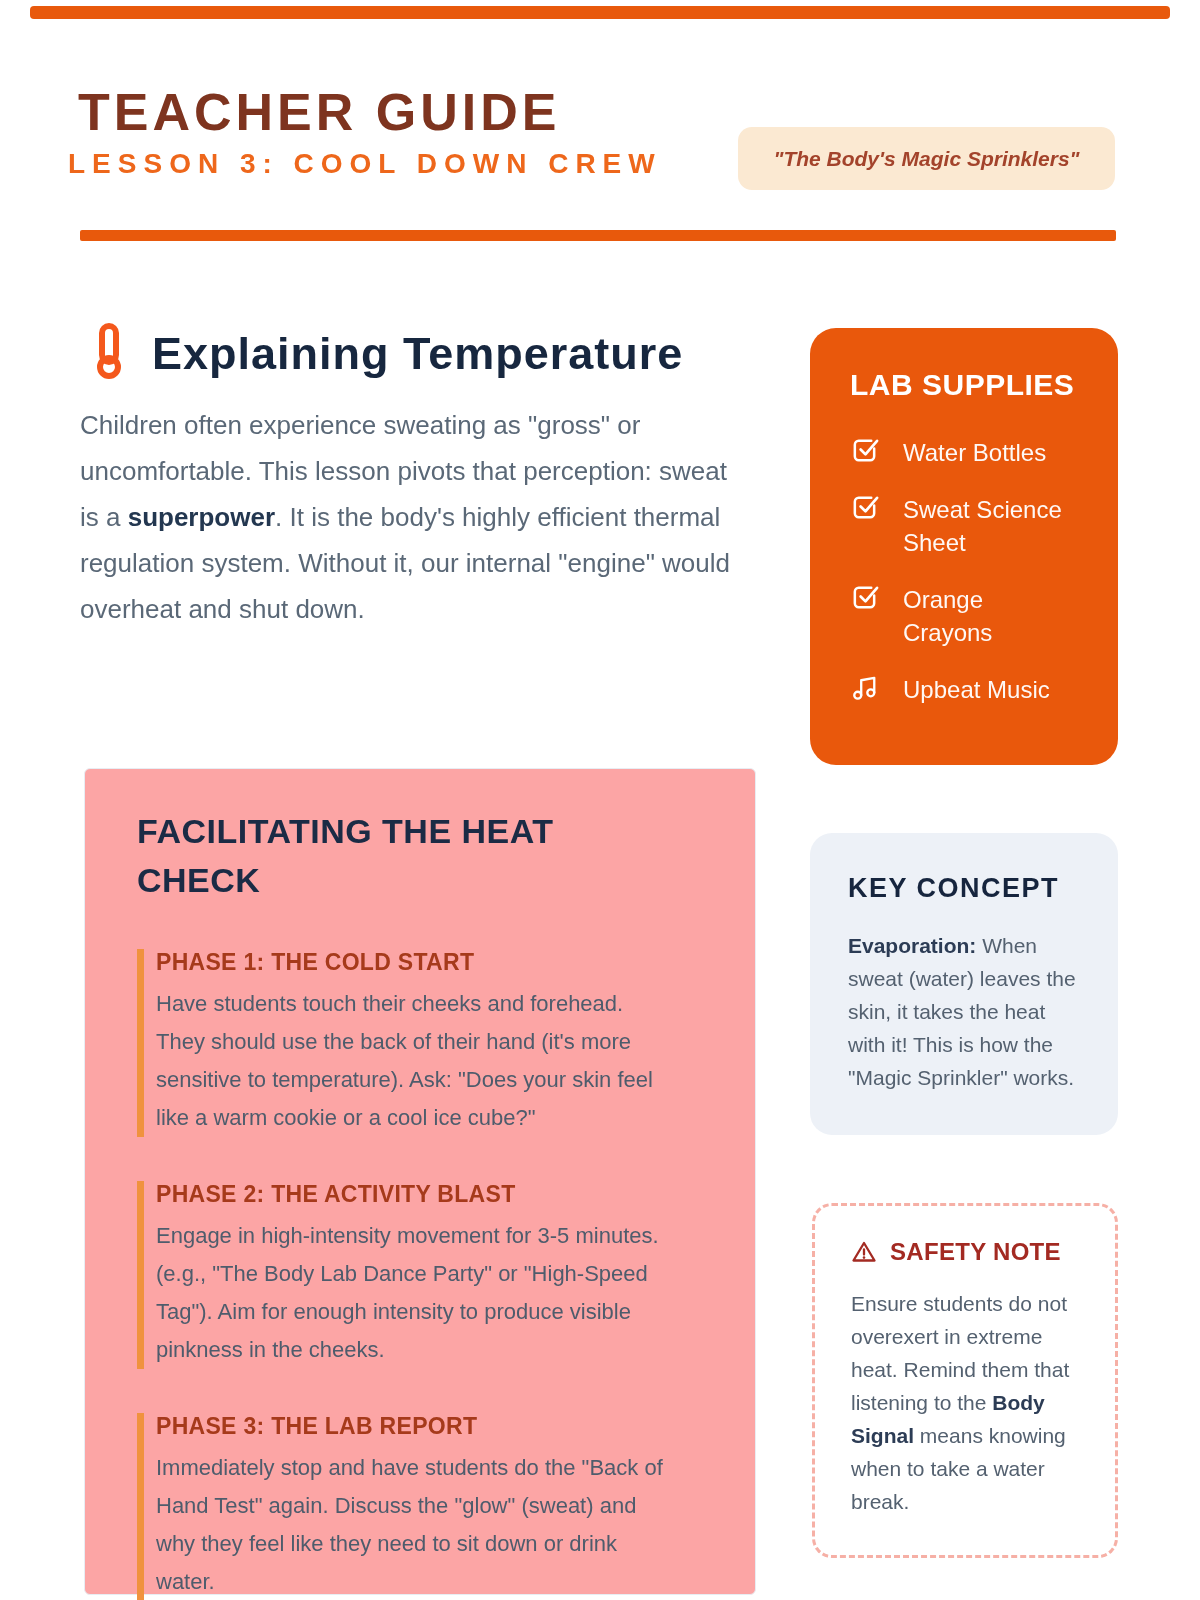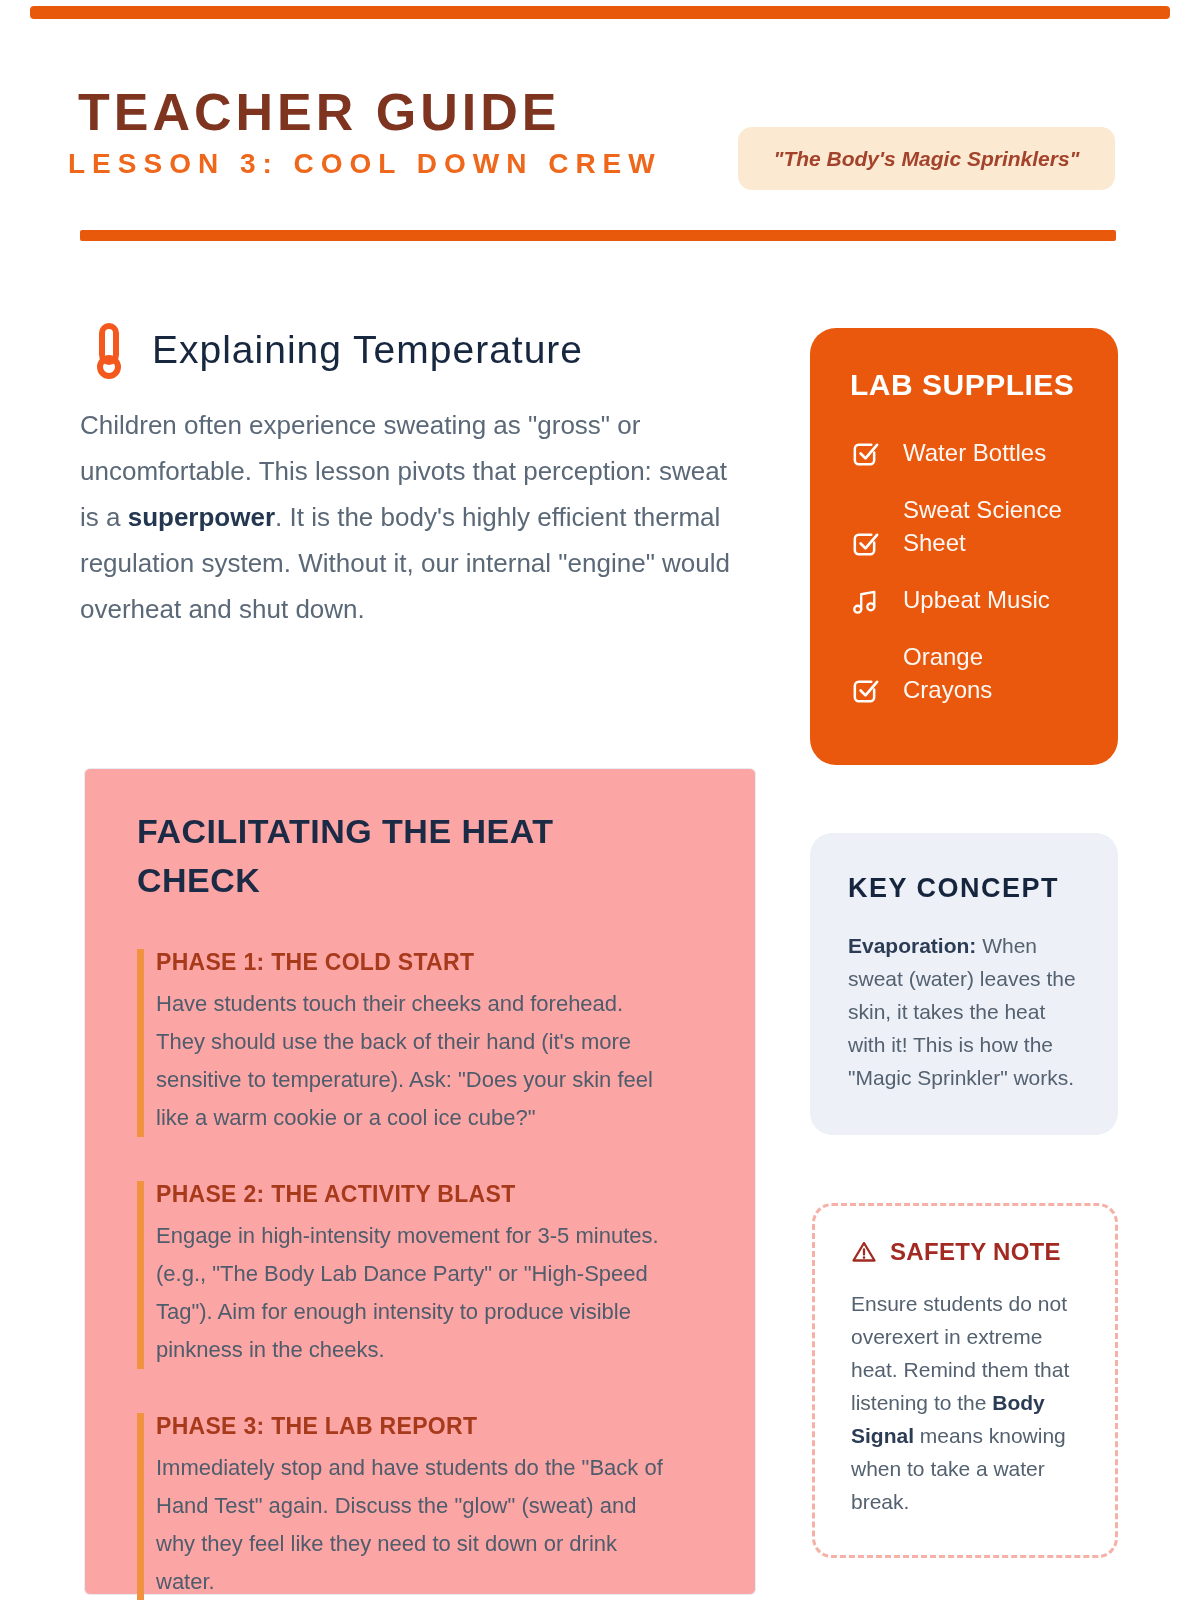--- a/index.html
+++ b/index.html
@@ -18,21 +18,21 @@
   }
   .lesson-badge{
     position:absolute;left:738px;top:127px;width:377px;height:63px;background:#FBE9D2;border-radius:14px;
     display:flex;align-items:center;justify-content:center;
     font-size:21px;font-weight:700;font-style:italic;color:#A3432B;
   }
   .divider{position:absolute;left:80px;top:230px;width:1036px;height:11px;background:#E8590C;border-radius:2px;}
 
   .thermometer-icon{position:absolute;left:92px;top:323px;width:34px;height:56px;}
   .section-heading{
-    position:absolute;left:152px;top:328px;font-size:39px;font-weight:400;letter-spacing:1px;color:#17273F;
+    position:absolute;left:152px;top:328px;font-size:45px;font-weight:700;letter-spacing:1px;color:#17273F;
   }
   .intro-paragraph{
     position:absolute;left:80px;top:402px;width:660px;
     font-size:26px;line-height:46px;color:#5A6877;
   }
   .intro-paragraph b{color:#233750;font-weight:700;margin-top:24px;}
 
   .heat-card{
     position:absolute;left:84px;top:768px;width:672px;height:827px;box-sizing:border-box;
     background:#fca5a5;border:1px solid #E8EDF3;border-radius:6px;
@@ -45,21 +45,21 @@
   .phase{border-left:7px solid #F0923E;padding-left:12px;margin-bottom:44px;}
   .phase-heading{font-size:23px;font-weight:800;color:#A63A1B;letter-spacing:0.3px;margin-bottom:9px;}
   .phase-body{font-size:22px;line-height:38px;color:#4E5C6C;width:520px;}
 
   .supplies-card{
     position:absolute;left:810px;top:328px;width:308px;height:437px;box-sizing:border-box;
     background:#E9580C;border-radius:26px;color:#ffffff;
   }
   .supplies-title{margin:40px 0 0 40px;font-size:30px;font-weight:800;letter-spacing:0.5px;color:#ffffff;}
   .supply-list{margin:34px 0 0 40px;}
-  .supply-item{display:flex;align-items:flex-end;margin-bottom:24px;}
+  .supply-item{display:flex;align-items:flex-start;margin-bottom:24px;}
   .supply-icon{width:29px;height:29px;flex:0 0 29px;margin-right:24px;}
   .supply-label{font-size:24px;line-height:33px;color:rgba(255,255,255,0.96);max-width:162px;}
 
   .concept-card{
     position:absolute;left:810px;top:833px;width:308px;height:302px;box-sizing:border-box;
     background:#EDF1F7;border-radius:22px;
   }
   .concept-title{margin:40px 0 0 38px;font-size:27px;font-weight:700;letter-spacing:1.5px;color:#16253E;}
   .concept-body{margin:25px 32px 0 38px;font-size:21px;line-height:33px;color:#546170;}
   .concept-body b{color:#2C3C55;}
@@ -126,32 +126,32 @@
       </div>
       <div class="supply-item">
         <svg class="supply-icon" viewBox="0 0 30 30">
           <path d="M22 5 H9 a4 4 0 0 0 -4 4 v12 a4 4 0 0 0 4 4 h12 a4 4 0 0 0 4 -4 V13" fill="none" stroke="#ffffff" stroke-width="2.6" stroke-linecap="round"></path>
           <path d="M11 14 l5 5 L28 5" fill="none" stroke="#ffffff" stroke-width="2.8" stroke-linecap="round" stroke-linejoin="round"></path>
         </svg>
         <div class="supply-label">Sweat Science Sheet</div>
       </div>
       <div class="supply-item">
         <svg class="supply-icon" viewBox="0 0 30 30">
+          <path d="M22 5 H9 a4 4 0 0 0 -4 4 v12 a4 4 0 0 0 4 4 h12 a4 4 0 0 0 4 -4 V13" fill="none" stroke="#ffffff" stroke-width="2.6" stroke-linecap="round"></path>
+          <path d="M11 14 l5 5 L28 5" fill="none" stroke="#ffffff" stroke-width="2.8" stroke-linecap="round" stroke-linejoin="round"></path>
+        </svg>
+        <div class="supply-label">Orange Crayons</div>
+      </div>
+      <div class="supply-item">
+        <svg class="supply-icon" viewBox="0 0 30 30">
           <circle cx="8" cy="23" r="3.6" fill="none" stroke="#ffffff" stroke-width="2.4"></circle>
           <circle cx="21.5" cy="20.5" r="3.6" fill="none" stroke="#ffffff" stroke-width="2.4"></circle>
           <path d="M11.6 23 V7.5 L25.1 5 v15.5" fill="none" stroke="#ffffff" stroke-width="2.4" stroke-linecap="round" stroke-linejoin="round"></path>
         </svg>
         <div class="supply-label">Upbeat Music</div>
-      </div>
-      <div class="supply-item">
-        <svg class="supply-icon" viewBox="0 0 30 30">
-          <path d="M22 5 H9 a4 4 0 0 0 -4 4 v12 a4 4 0 0 0 4 4 h12 a4 4 0 0 0 4 -4 V13" fill="none" stroke="#ffffff" stroke-width="2.6" stroke-linecap="round"></path>
-          <path d="M11 14 l5 5 L28 5" fill="none" stroke="#ffffff" stroke-width="2.8" stroke-linecap="round" stroke-linejoin="round"></path>
-        </svg>
-        <div class="supply-label">Orange Crayons</div>
       </div>
     </div>
   </div>
 
   <div class="concept-card">
     <div class="concept-title">KEY CONCEPT</div>
     <div class="concept-body"><b>Evaporation:</b><span> When sweat (water) leaves the skin, it takes the heat with it! This is how the "Magic Sprinkler" works.</span></div>
   </div>
 
   <div class="safety-card">

